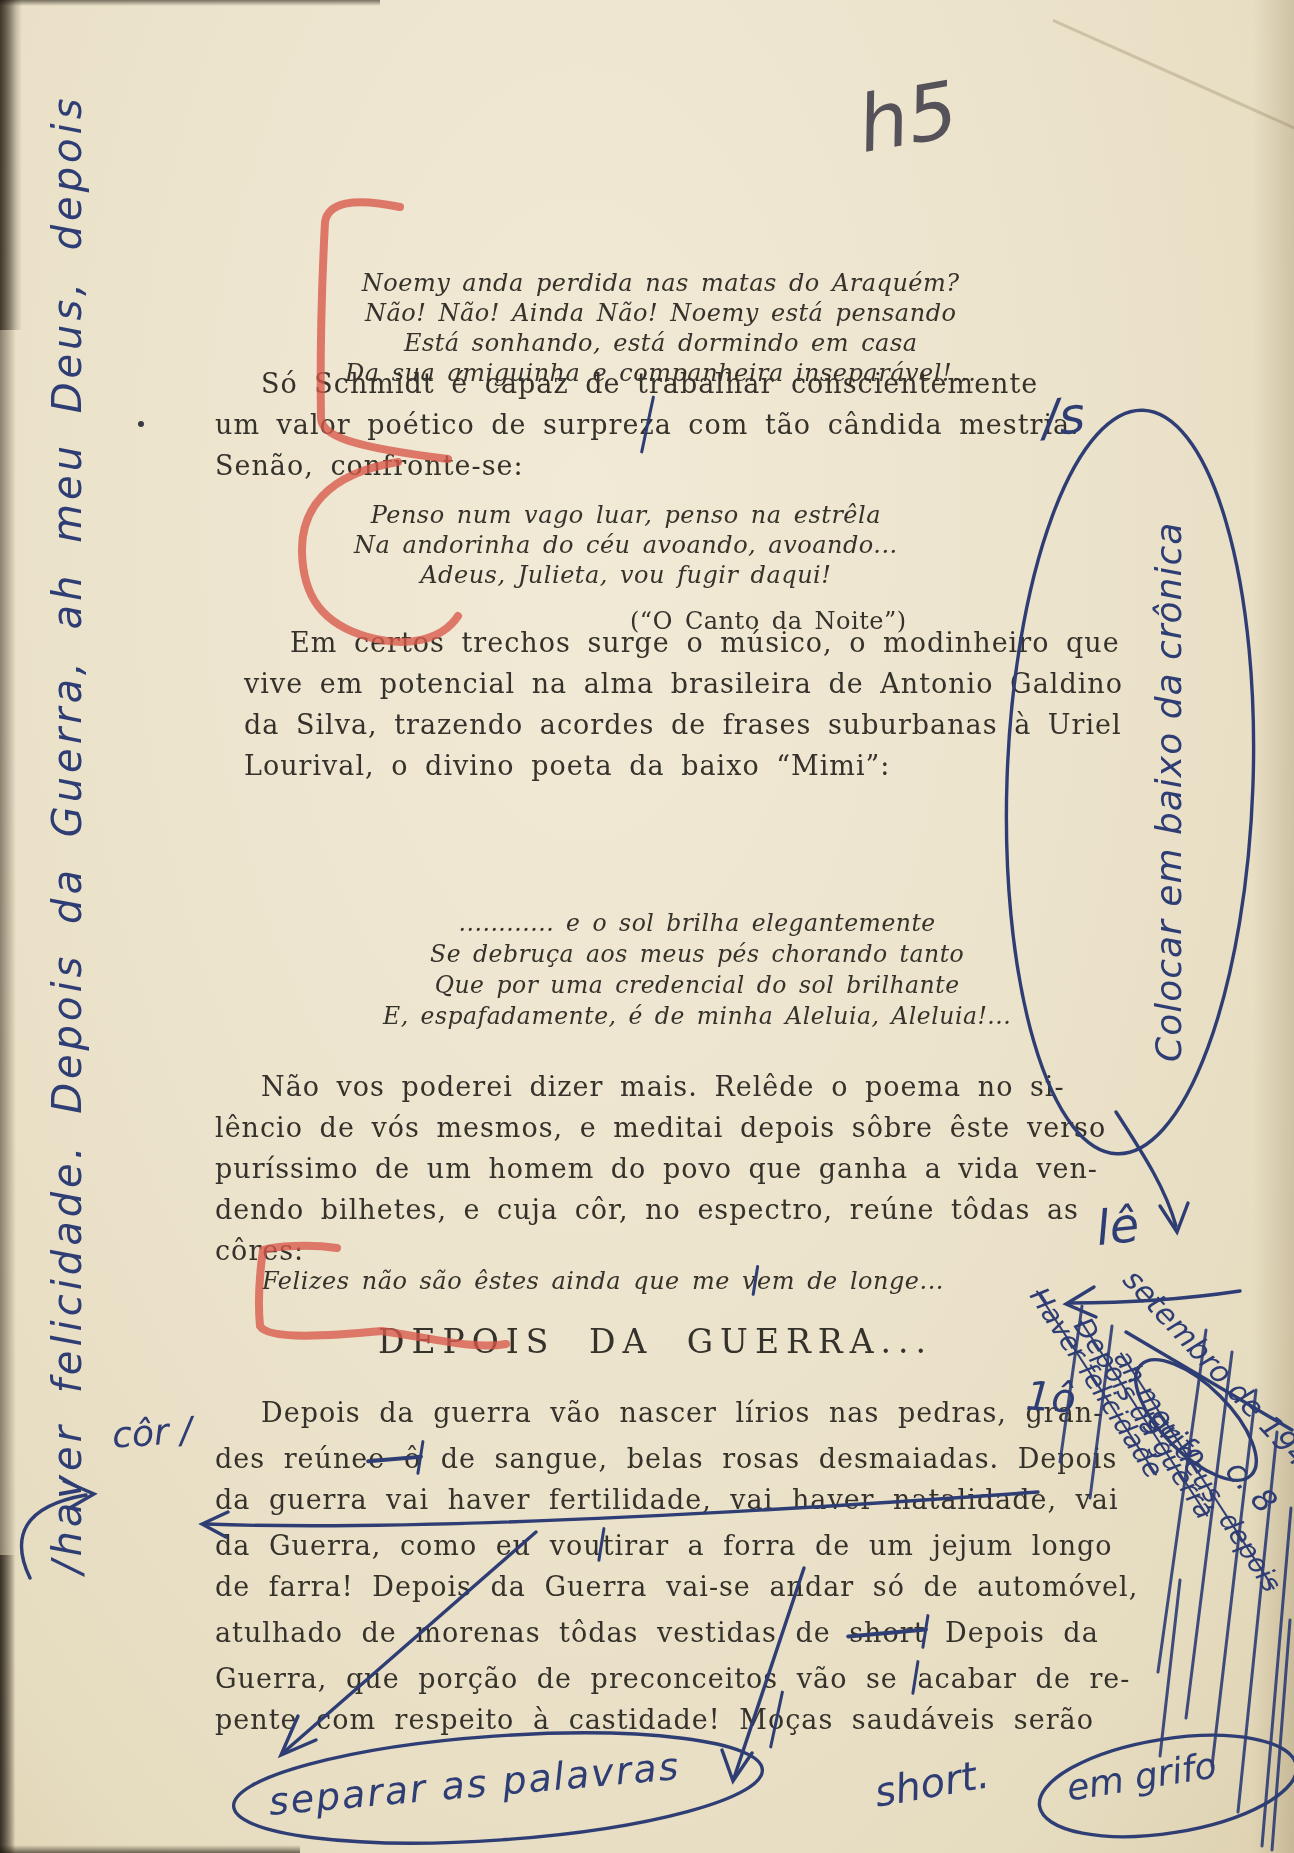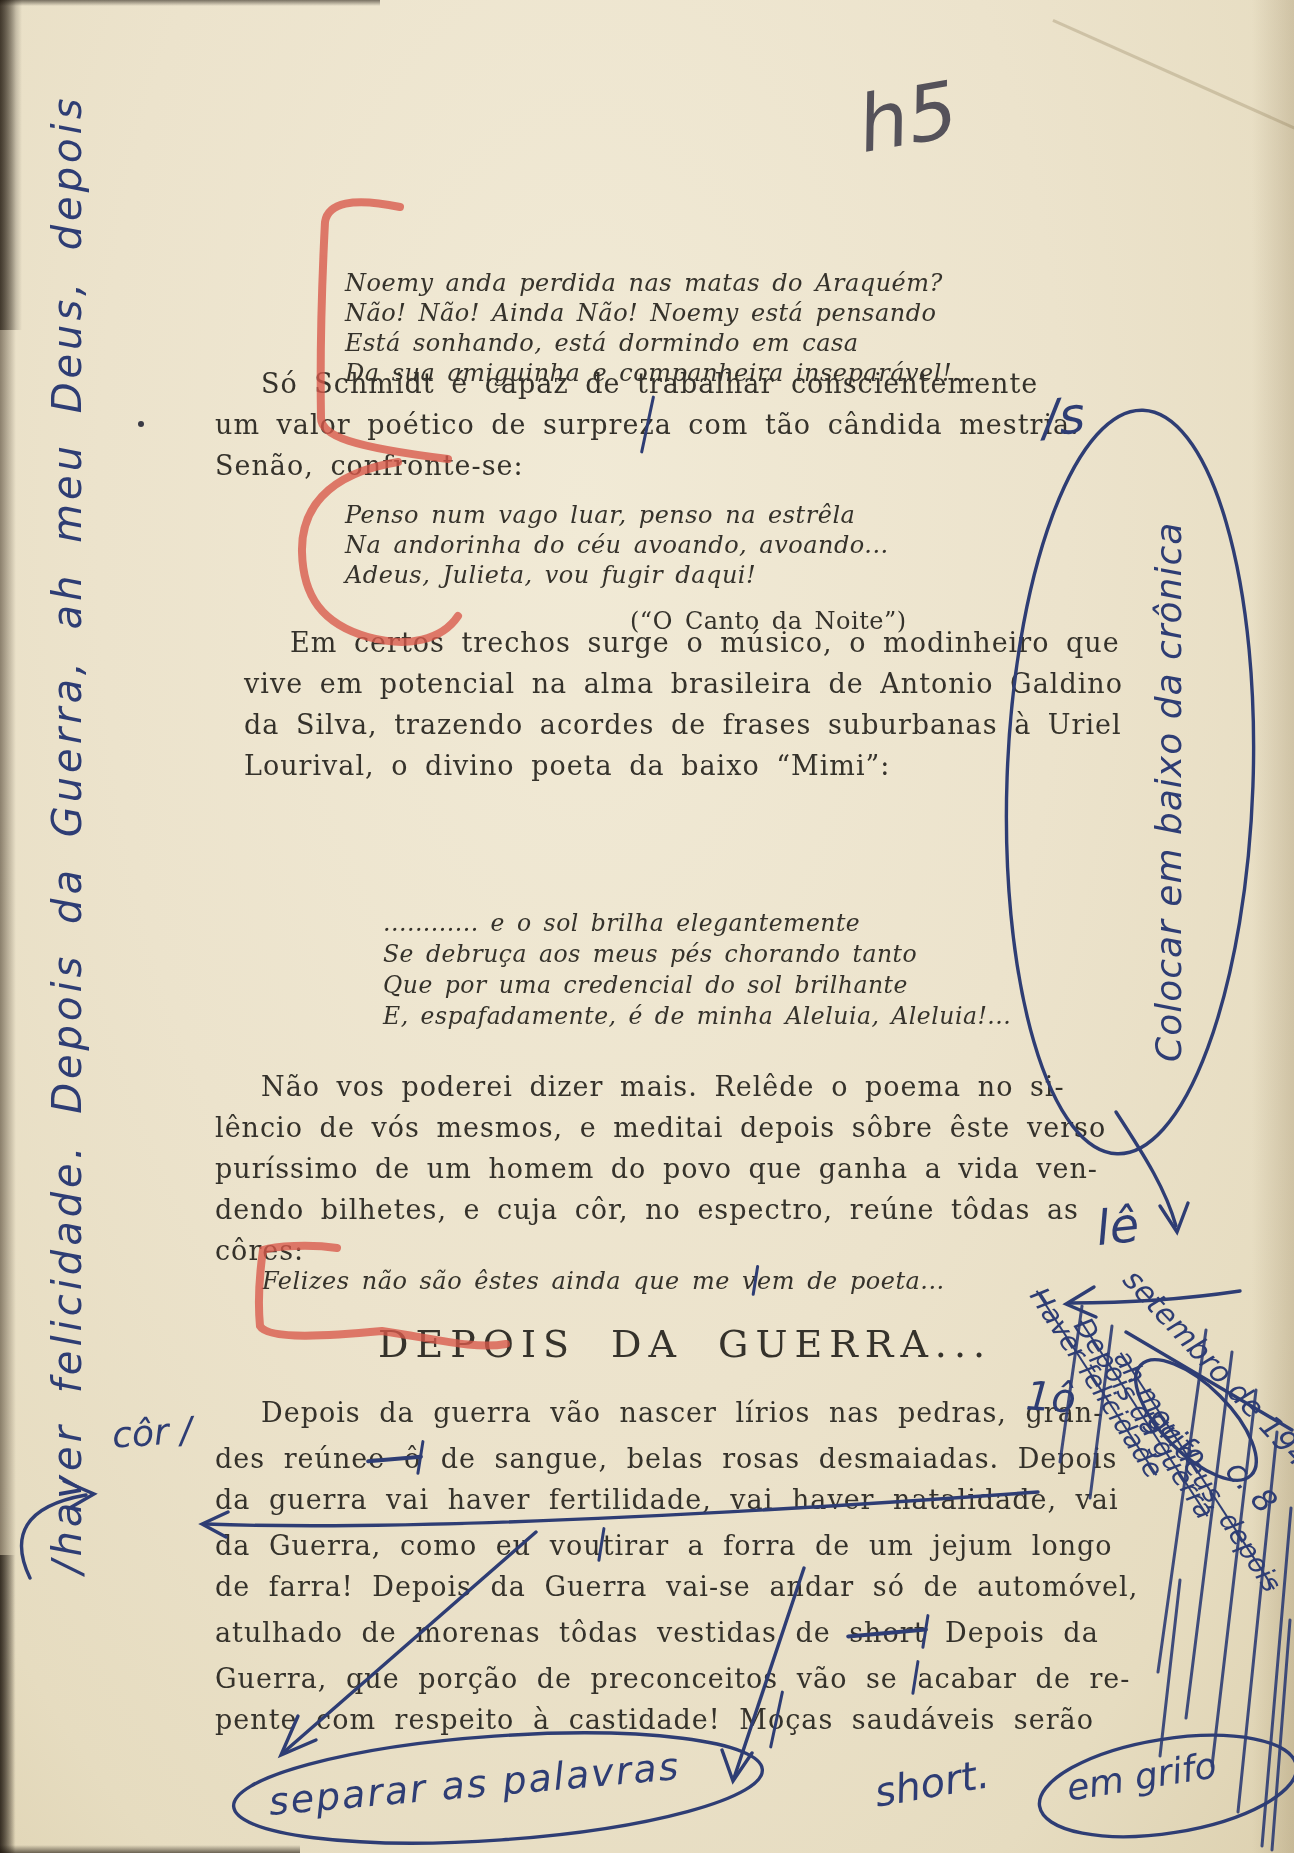--- a/index.html
+++ b/index.html
@@ -10,25 +10,25 @@
     overflow:hidden;
     background:
       radial-gradient(ellipse at 45% 28%, #f1ead6 0%, #ece3cc 48%, #e6dcc0 82%, #ddd1b0 100%);
     font-family:"DejaVu Serif", serif;
   }
   .abs{position:absolute;white-space:nowrap;}
   
   .print{color:#35322b;}
   .para{font-size:27px;line-height:41px;letter-spacing:1px;word-spacing:7px;}
   .para4{word-spacing:9px;}
-  .verse{font-size:24px;line-height:30px;font-style:italic;letter-spacing:.5px;word-spacing:4px;}
+  .verse{font-size:24px;line-height:30px;font-style:italic;letter-spacing:.5px;word-spacing:4px;text-align:center;}
   .verse3{line-height:31px;font-size:23.5px;}
   .indent{padding-left:46px;}
   .attr{padding-left:285px;}
-  .heading{font-size:38px;letter-spacing:7px;word-spacing:16px;}
+  .heading{font-size:33px;letter-spacing:7px;word-spacing:16px;}
   .felizes{font-size:24px;font-style:italic;letter-spacing:.5px;word-spacing:4px;}
   
   .bcaret{display:inline-block;width:3px;height:1.3em;background:#2e3d74;
           transform:rotate(9deg) translateY(7px);margin:0 -1px;border-radius:2px;}
   .bslash{position:relative;display:inline-block;}
   .bslash::after{content:"";position:absolute;left:42%;top:-22%;width:3px;height:145%;
           background:#2e3d74;transform:rotate(12deg);border-radius:2px;}
   .bstrike{position:relative;display:inline-block;}
   .bstrike::after{content:"";position:absolute;left:-4%;right:-4%;top:46%;height:3.5px;
           background:#2e3d74;transform:rotate(-5deg);border-radius:2px;}
@@ -95,21 +95,21 @@
 
   <div class="abs print para" style="left:215px;top:1066px;">
     <div class="indent">Não vos poderei dizer mais. Relêde o poema no si-</div>
     <div>lêncio de vós mesmos, e meditai depois sôbre êste verso</div>
     <div>puríssimo de um homem do povo que ganha a vida ven-</div>
     <div>dendo bilhetes, e cuja côr, no espectro, reúne tôdas as</div>
     <div>côres:</div>
   </div>
 
   <div class="abs print felizes" style="left:262px;top:1258px;">
-    <span>Felizes não são êstes ainda que me v</span><span class="bcaret"></span><span>em de poeta...</span>
+    <span>Felizes não são êstes ainda que me v</span><span class="bcaret"></span><span>em de longe...</span>
   </div>
 
   <div class="abs print heading" style="left:378px;top:1322px;">DEPOIS DA GUERRA...</div>
 
   <div class="abs print para para4" style="left:215px;top:1392px;">
     <div class="indent">Depois da guerra vão nascer lírios nas pedras, gran-</div>
     <div><span>des reúne</span><span class="bstrike">e ô</span><span class="bcaret"></span><span> de sangue, belas rosas desmaiadas. Depois</span></div>
     <div>da guerra vai haver fertilidade, vai haver natalidade, vai</div>
     <div><span>da Guerra, como eu vou</span><span class="bcaret"></span><span>tirar a forra de um jejum longo</span></div>
     <div>de farra! Depois da Guerra vai-se andar só de automóvel,</div>

